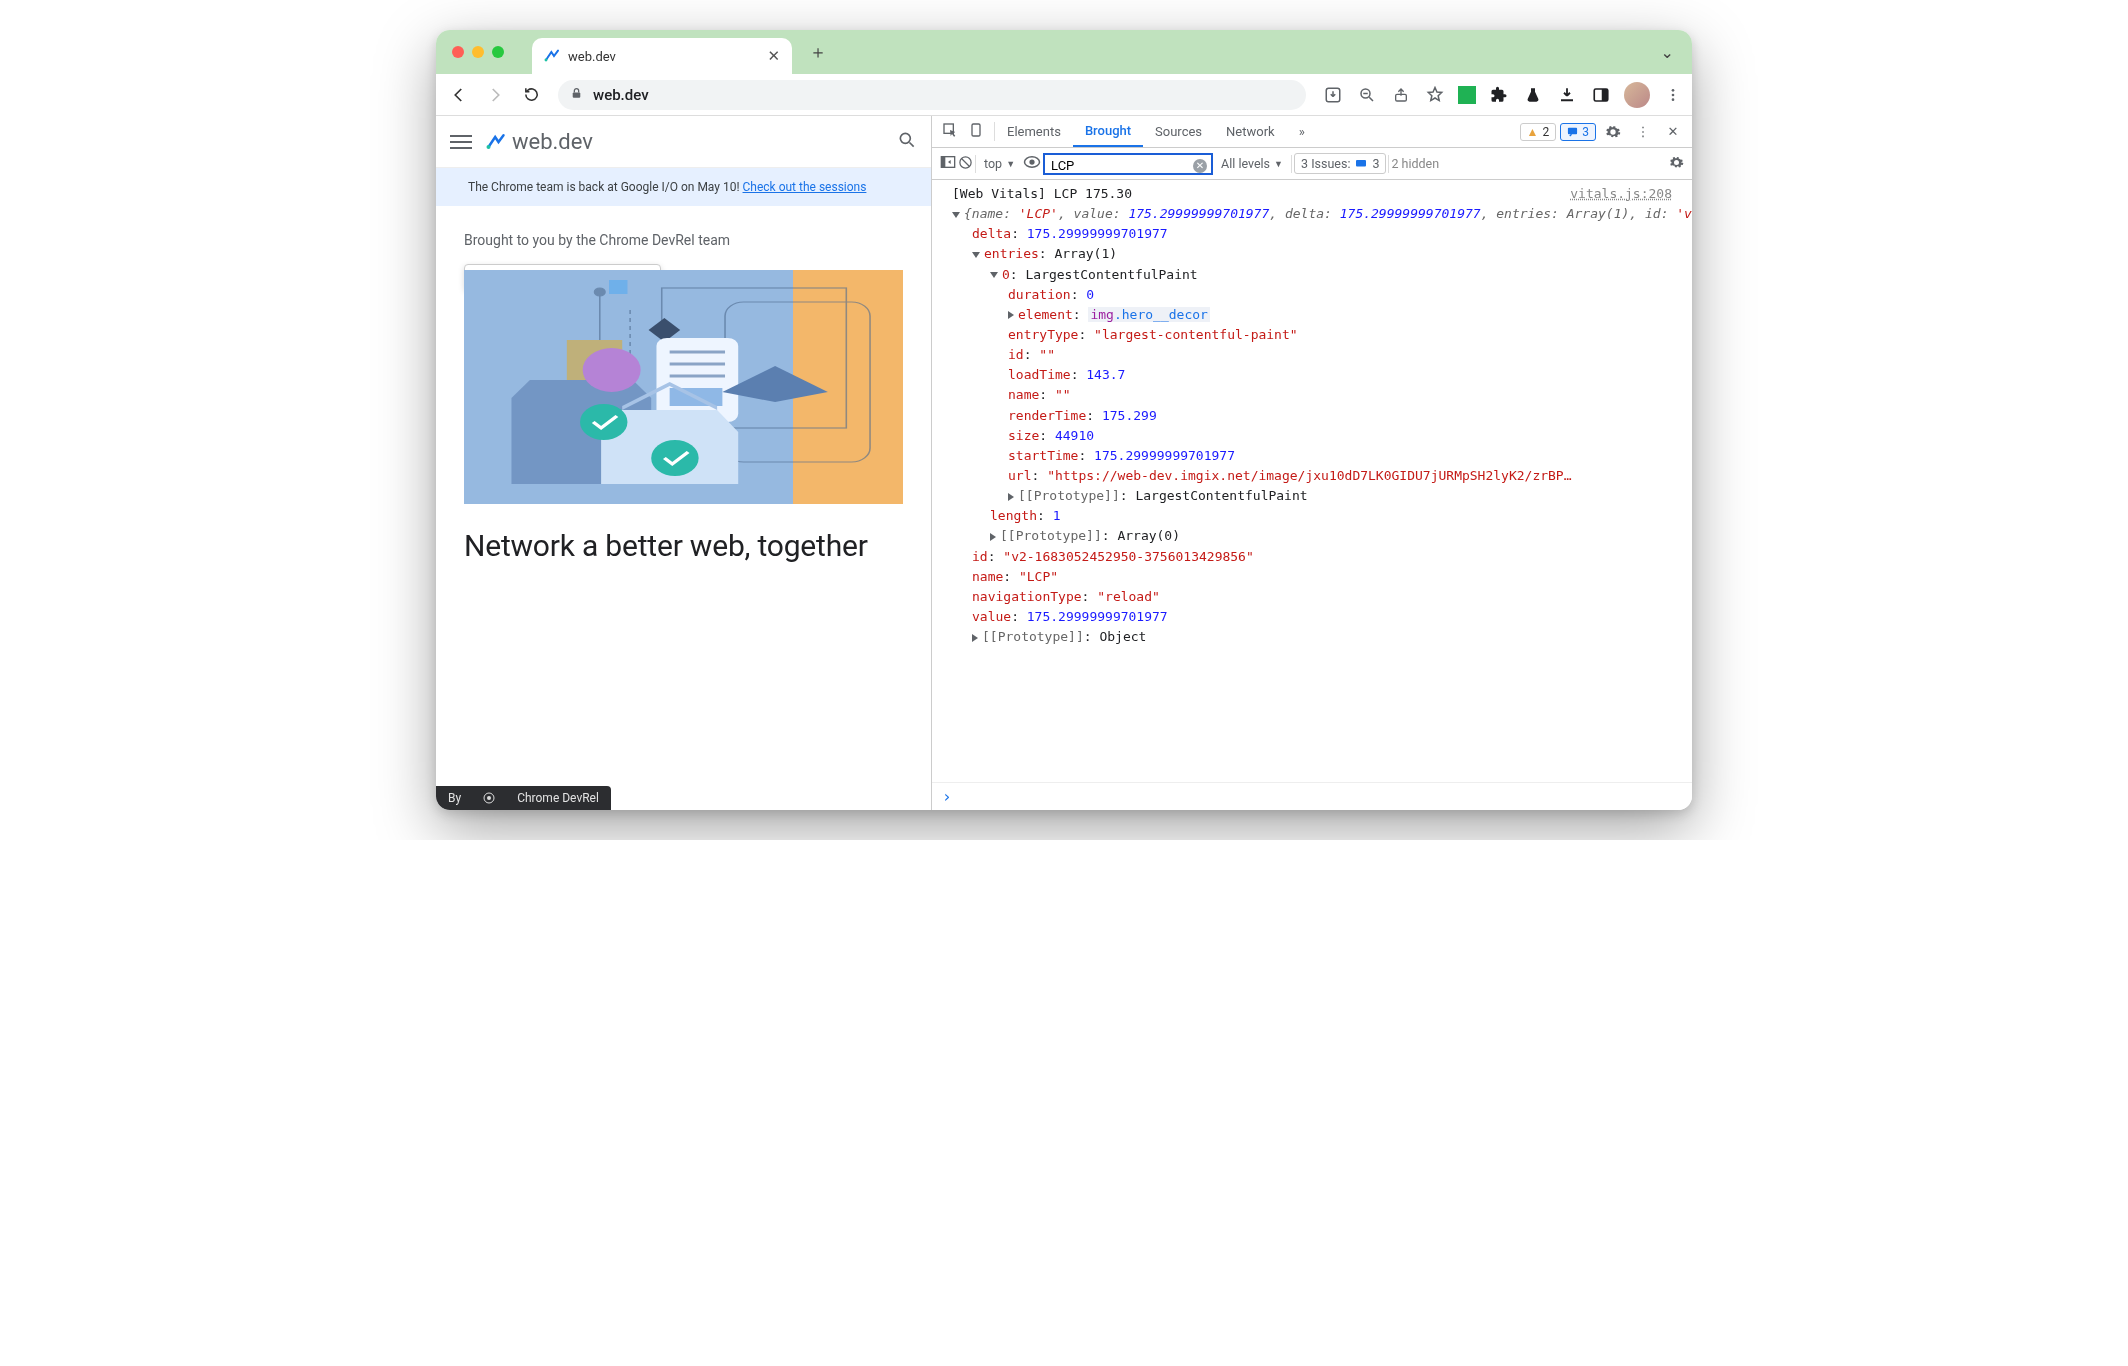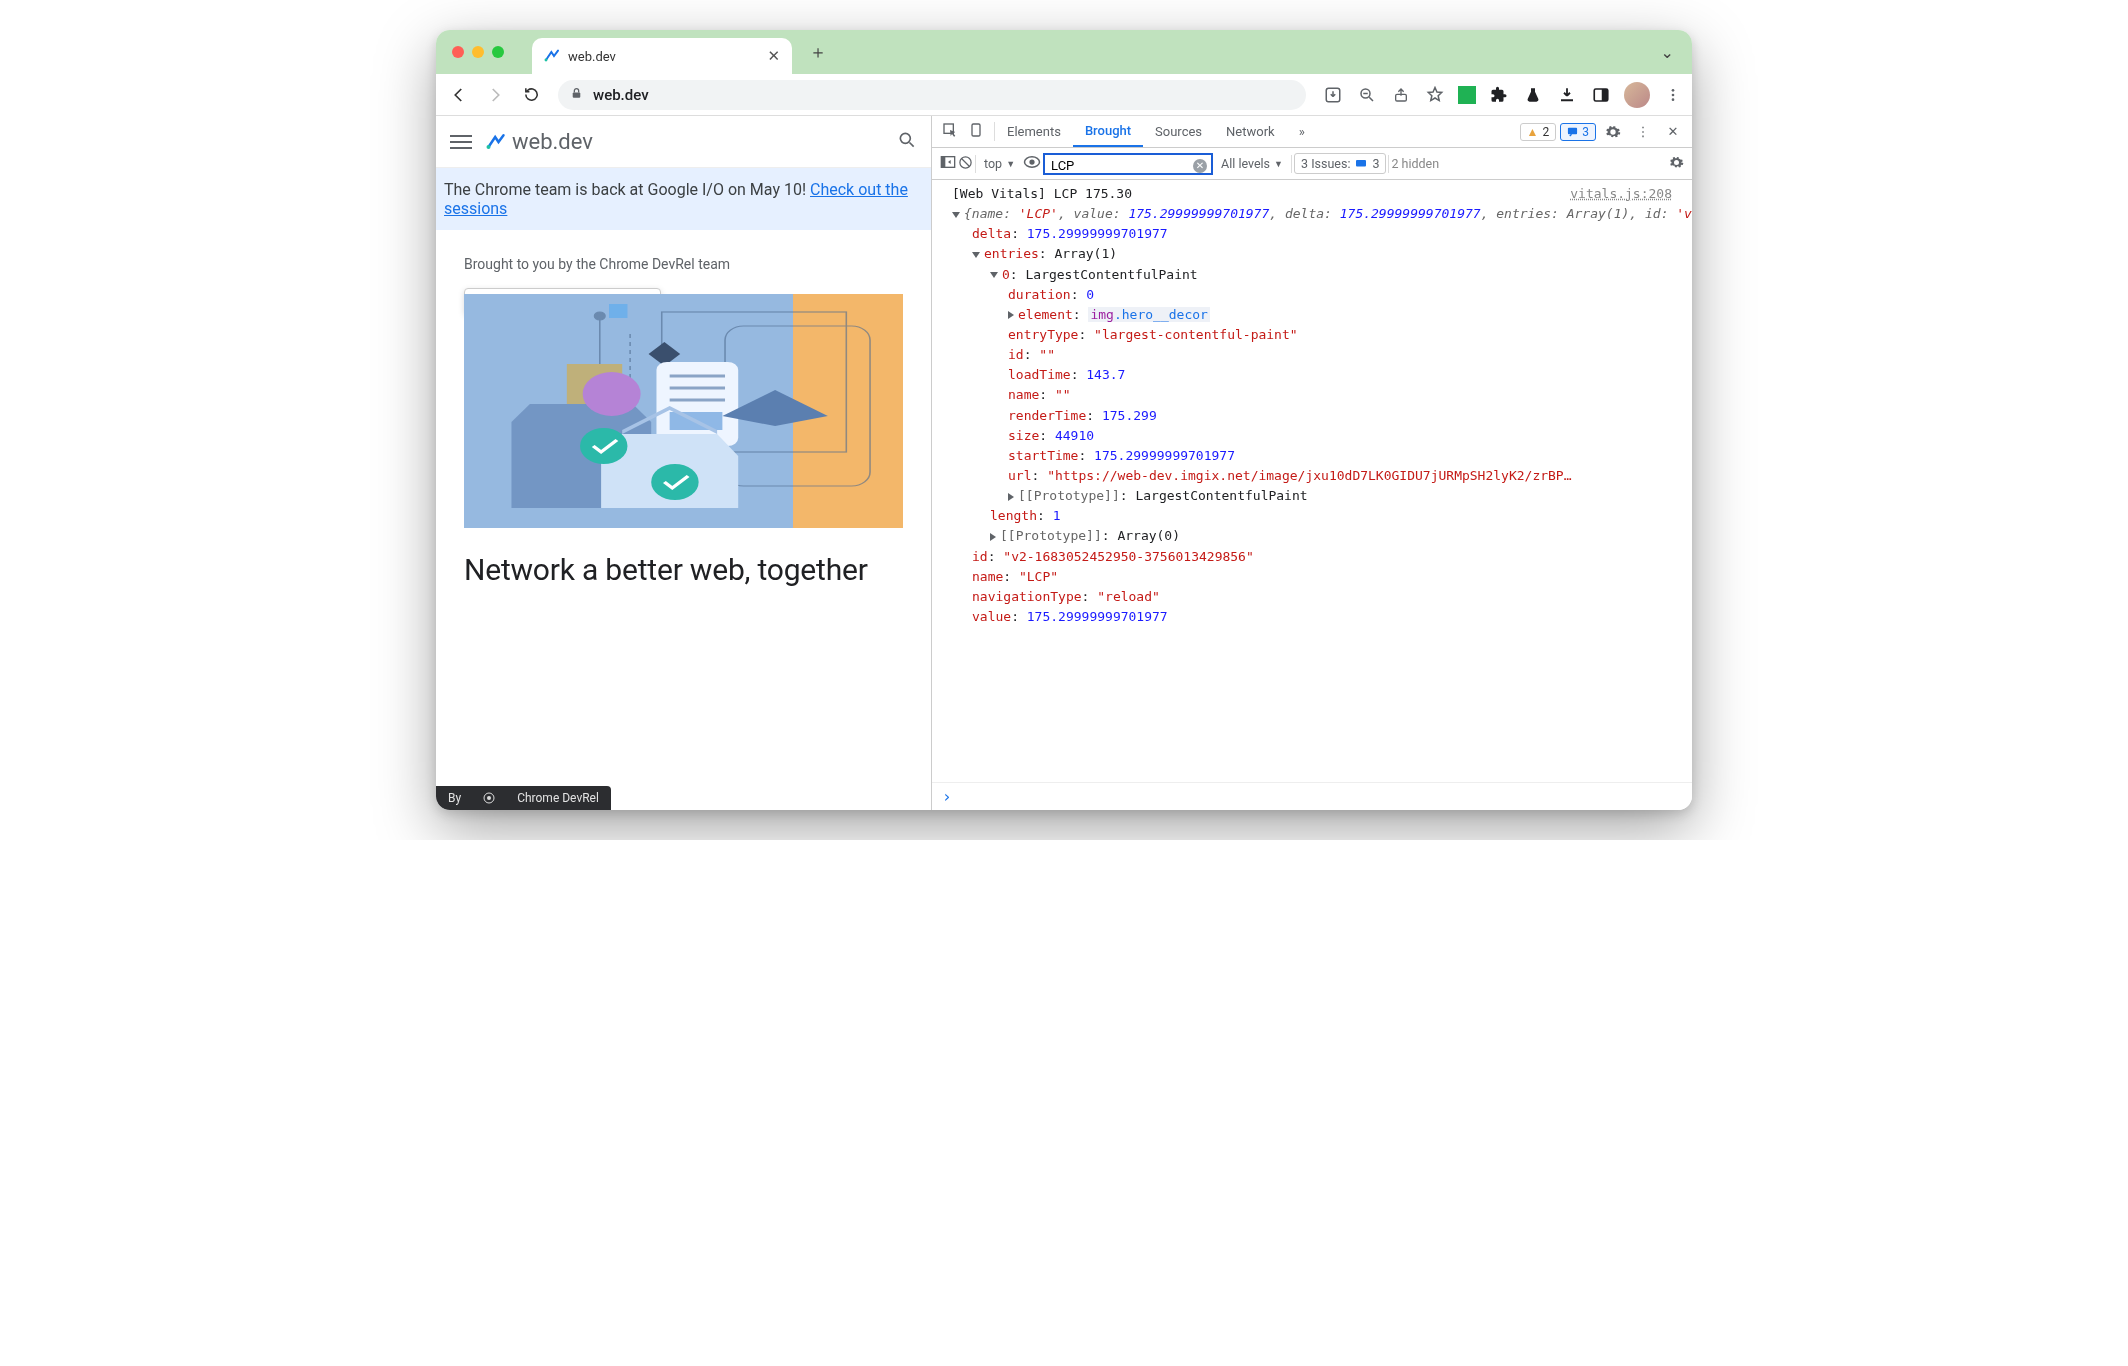--- a/index.html
+++ b/index.html
@@ -128,22 +128,22 @@
     gap: 14px;
     border-bottom: 1px solid #eee;
   }
   .hamburger { width: 22px; }
   .hamburger div { height: 2px; background: #5f6368; margin: 4px 0; }
   .brand { display: flex; align-items: center; gap: 6px; font-size: 22px; color: #5f6368; font-weight: 400; }
   .brandmark { width:20px; height:20px; }
   .page-header .spacer { flex:1; }
   .page-banner {
     background: #e6f0ff;
-    padding: 12px 8px;
-    font-size: 16px;
+    padding: 12px 32px;
+    font-size: 12px;
     color: #3c4043;
   }
   .page-banner a { color: #1a73e8; text-decoration: underline; }
   .page-body { padding: 26px 28px 0 28px; position: relative; }
   .eyebrow { font-size: 14px; color: #5f6368; margin-bottom: 12px; }
   .tooltip {
     position: absolute;
     top: 58px; left: 28px;
     background: #fff;
     border: 1px solid #ccc;
@@ -545,18 +545,19 @@
         <div class="row ind3"><span class="kr">size</span>: <span class="n">44910</span></div>
         <div class="row ind3"><span class="kr">startTime</span>: <span class="n">175.29999999701977</span></div>
         <div class="row ind3"><span class="kr">url</span>: <span class="s">"https://web-dev.imgix.net/image/jxu10dD7LK0GIDU7jURMpSH2lyK2/zrBP…</span></div>
         <div class="row ind3"><span class="caret right"></span><span class="g">[[Prototype]]</span>: <span>LargestContentfulPaint</span></div>
         <div class="row ind2"><span class="kr">length</span>: <span class="n">1</span></div>
         <div class="row ind2"><span class="caret right"></span><span class="g">[[Prototype]]</span>: <span>Array(0)</span></div>
         <div class="row ind1"><span class="kr">id</span>: <span class="s">"v2-1683052452950-3756013429856"</span></div>
         <div class="row ind1"><span class="kr">name</span>: <span class="s">"LCP"</span></div>
         <div class="row ind1"><span class="kr">navigationType</span>: <span class="s">"reload"</span></div>
         <div class="row ind1"><span class="kr">value</span>: <span class="n">175.29999999701977</span></div>
+        <div class="row ind1"><span class="caret right"></span><span class="g">[[Prototype]]</span>: <span>Object</span></div>
       </div>
       <div class="prompt">›</div>
     </div>
 
   </div>
 </div>
 
 </body></html>

